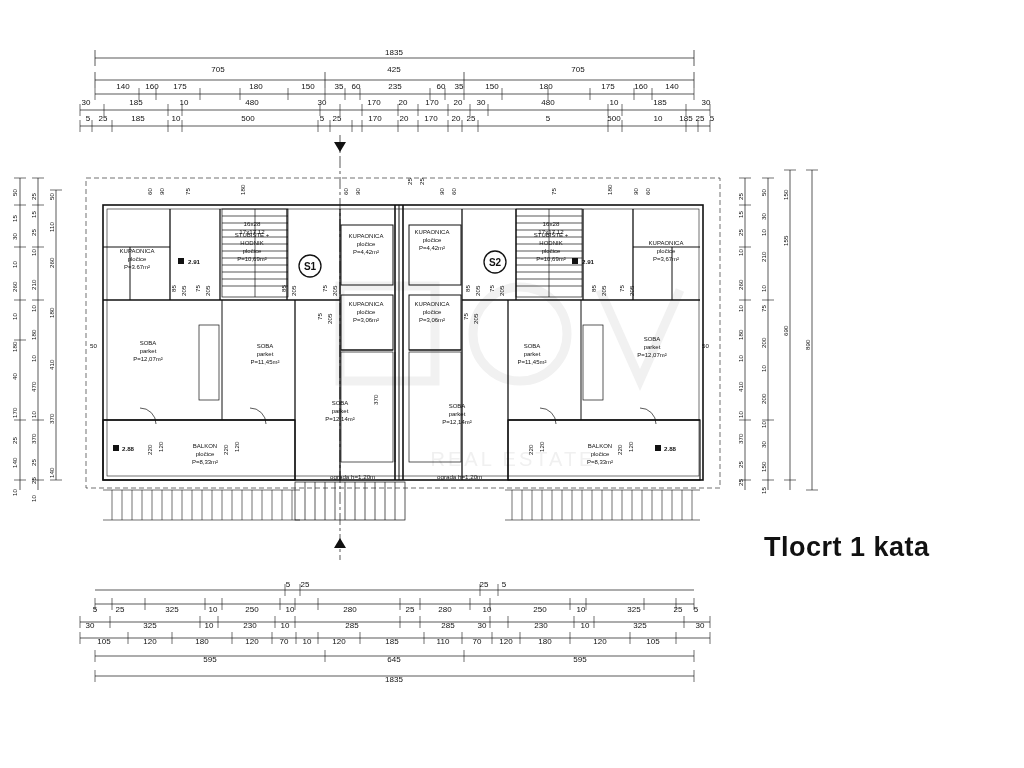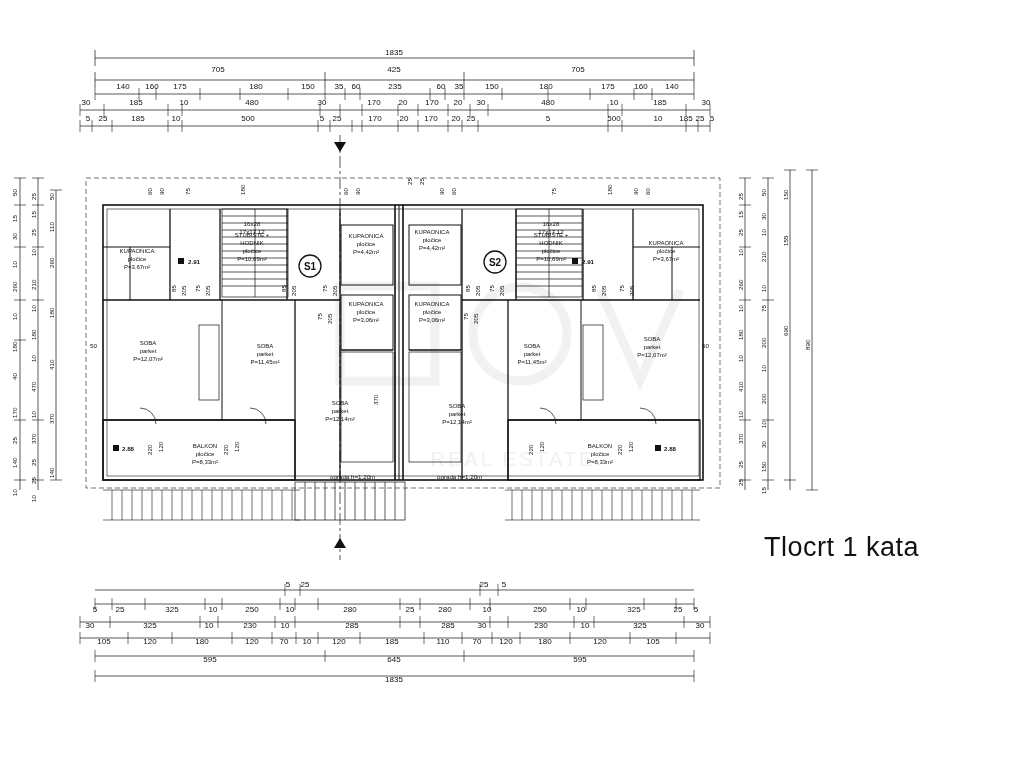--- a/index.html
+++ b/index.html
@@ -7,21 +7,21 @@
     width:1024px;height:768px;background:#ffffff;
     font-family:"Liberation Sans", sans-serif;
     color:#000;overflow:hidden;position:relative;
   }
   #plan{position:absolute;left:0;top:0;width:1024px;height:768px;}
   .dimtext{font-size:8px;font-family:"Liberation Sans",sans-serif;}
   .tinytext{font-size:6.2px;font-family:"Liberation Sans",sans-serif;}
   .roomtext{font-size:6px;font-family:"Liberation Sans",sans-serif;}
   .caption{
     position:absolute;right:0px;top:532px;width:260px;
-    font-size:27px;font-weight:normal;letter-spacing:0.5px;
+    font-size:27px;font-weight:bold;letter-spacing:0.5px;
     font-family:"Liberation Sans", sans-serif;color:#111;
     white-space:nowrap;overflow:hidden;
   }
 </style>
 </head>
 <body>
 
 <svg id="plan" viewBox="0 0 1024 768">
 
   <g opacity="1">

